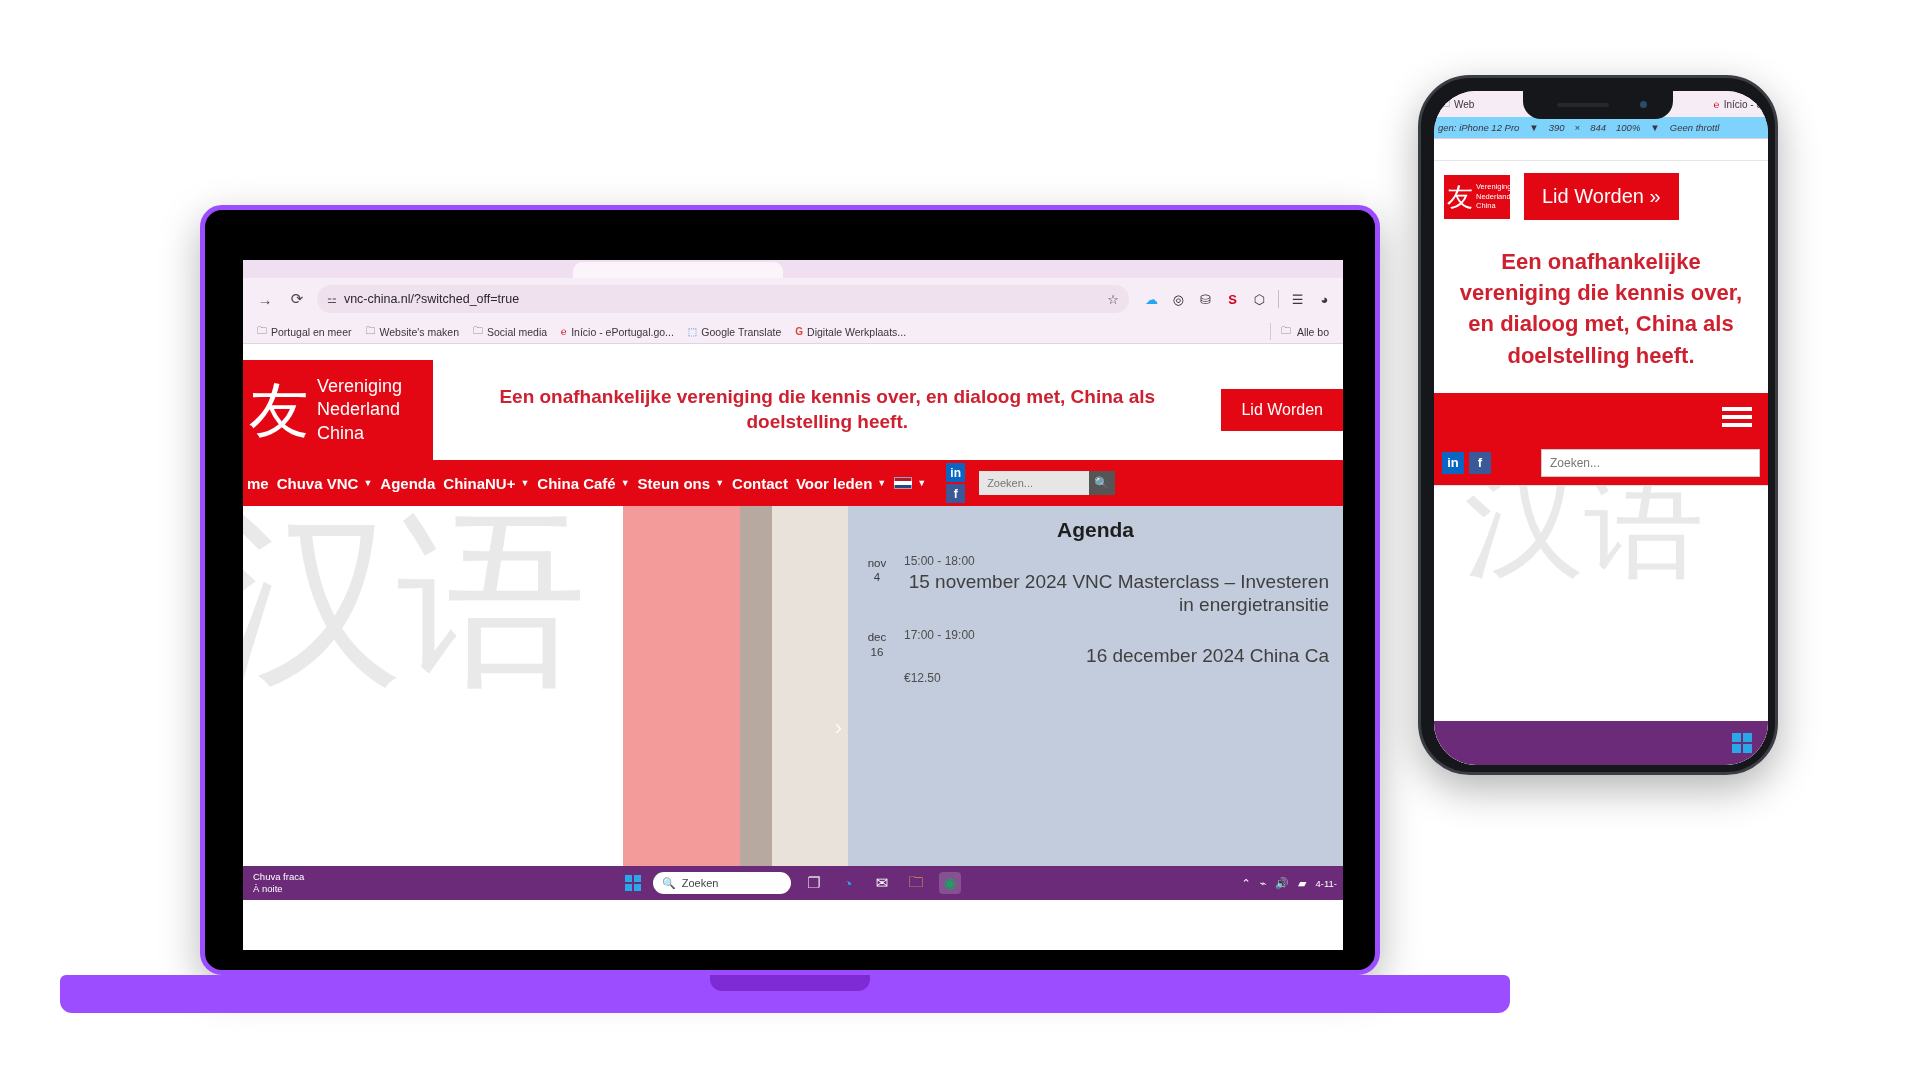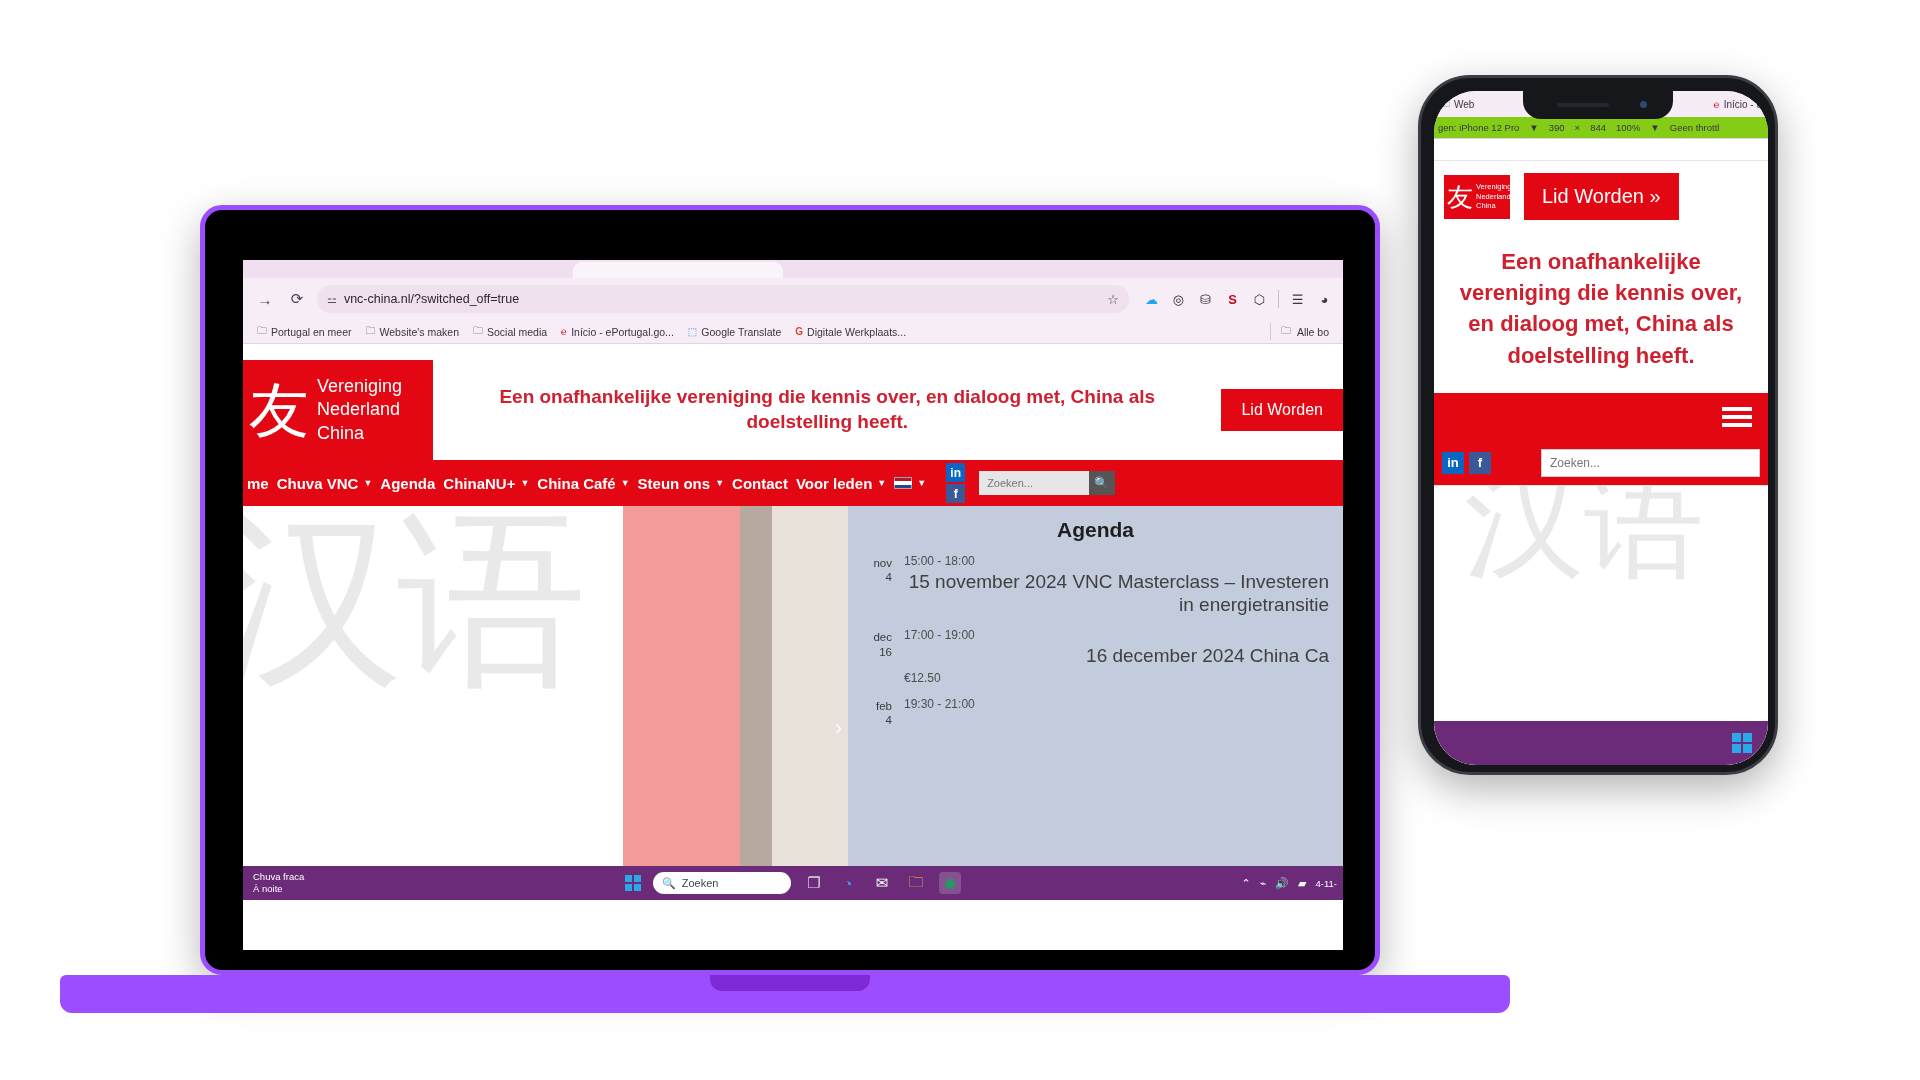--- a/index.html
+++ b/index.html
@@ -139,21 +139,21 @@
     color: #fff; font-size: 22px; opacity: .85;
   }
   .agenda {
     flex: 1 1 auto; background: #c3ccdc; padding: 12px 14px 0 14px; overflow: hidden;
   }
   .agenda-title { text-align: center; font-size: 21px; font-weight: bold; color: #1e1e1e;
     margin-bottom: 12px; }
   .ev { display: flex; gap: 12px; margin-bottom: 12px; }
   .ev-date { width: 30px; text-align: center; flex: 0 0 auto; color: #3a3a3a;
     font-size: 11.5px; line-height: 1.25; padding-top: 2px; }
-  .ev-date .d { display: block; text-align: right; }
+  .ev-date .d { display: block; }
   .ev-main { flex: 1 1 auto; min-width: 0; }
   .ev-time { font-size: 12px; color: #4d4d4d; margin-bottom: 2px; }
   .ev-name { font-size: 19px; color: #404040; font-weight: 500; line-height: 1.22;
     white-space: nowrap; overflow: visible; text-align: right; }
   .ev-name.wrap { white-space: normal; }
   .ev-price { font-size: 12px; color: #4d4d4d; margin-top: 3px; }
 
   
   .taskbar {
     position: absolute; left: 0; bottom: 50px; width: 1100px; height: 34px;
@@ -196,23 +196,23 @@
     border-radius: 50%; background: #2a4a6e; }
   .phone-notch .spk { position: absolute; left: 34px; top: 12px; width: 52px; height: 4px;
     border-radius: 2px; background: #26282d; }
 
   .ph-tabstrip {
     height: 26px; background: #f6ecf6; display: flex; align-items: center;
     font-size: 10px; color: #3a3440; gap: 6px; padding: 0 6px;
   }
   .ph-tab { display: flex; align-items: center; gap: 4px; white-space: nowrap; }
   .ph-devbar {
-    height: 22px; background: #84cc16; display: flex; align-items: center;
+    height: 22px; background: #7dd3fc; display: flex; align-items: center;
     font-size: 9.5px; color: #3b3542; gap: 10px; padding: 0 4px;
-    border-bottom: 1px solid #dfcfe0; white-space: nowrap;
+    border-bottom: 1px solid #dfcfe0; white-space: nowrap; font-style: italic;
   }
   .ph-gap { height: 22px; background: #fff; border-bottom: 1px solid #e6e6e6; }
 
   .m-site { background: #fff; height: 604px; overflow: hidden; position: relative; }
   .m-header { display: flex; align-items: center; padding: 12px 10px; gap: 14px; }
   .m-logo { width: 66px; height: 44px; background: #e30613; display: flex; align-items: center;
     gap: 3px; padding-left: 3px; flex: 0 0 auto; }
   .m-logo-glyph { font-size: 26px; color: #fff; line-height: 1; font-family: "DejaVu Sans", sans-serif; }
   .m-logo-words { color: #fff; font-size: 7.5px; line-height: 1.3; }
   .m-lid {
@@ -403,29 +403,20 @@
                   <span class="d">dec</span>
                   <span class="d">16</span>
                 </div>
                 <div class="ev-main">
                   <div class="ev-time">17:00 - 19:00</div>
                   <div class="ev-name">16 december 2024 China Ca</div>
                   <div class="ev-price">€12.50</div>
                 </div>
               </div>
 
-              <div class="ev">
-                <div class="ev-date">
-                  <span class="d">feb</span>
-                  <span class="d">4</span>
-                </div>
-                <div class="ev-main">
-                  <div class="ev-time">19:30 - 21:00</div>
-                </div>
-              </div>
             </div>
           </div>
         </div>
 
         <div class="taskbar">
           <div class="tb-weather">
             <div>Chuva fraca</div>
             <div>À noite</div>
           </div>
           <div class="tb-center">

